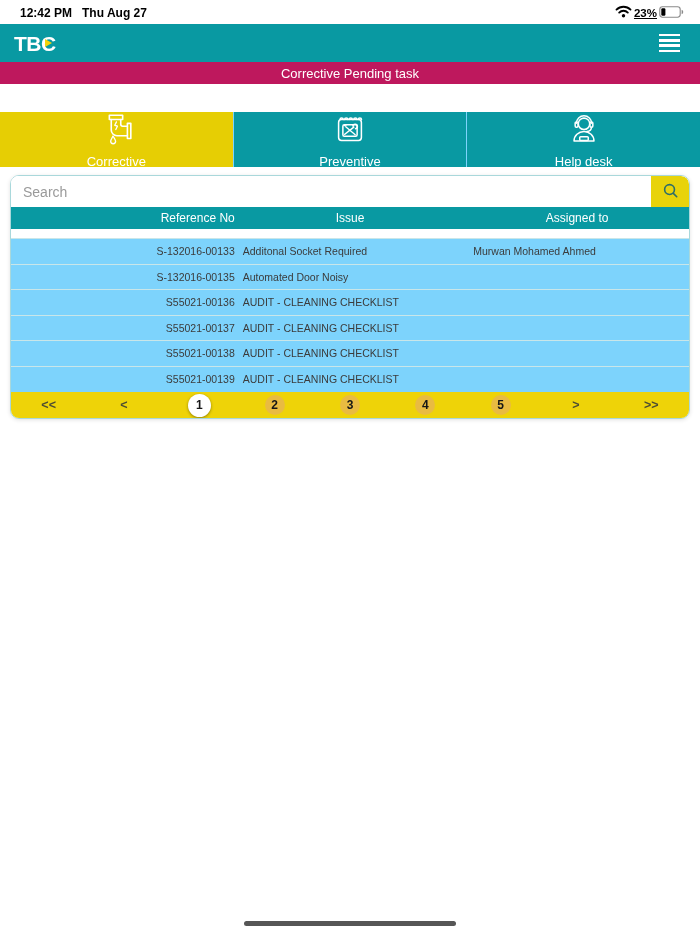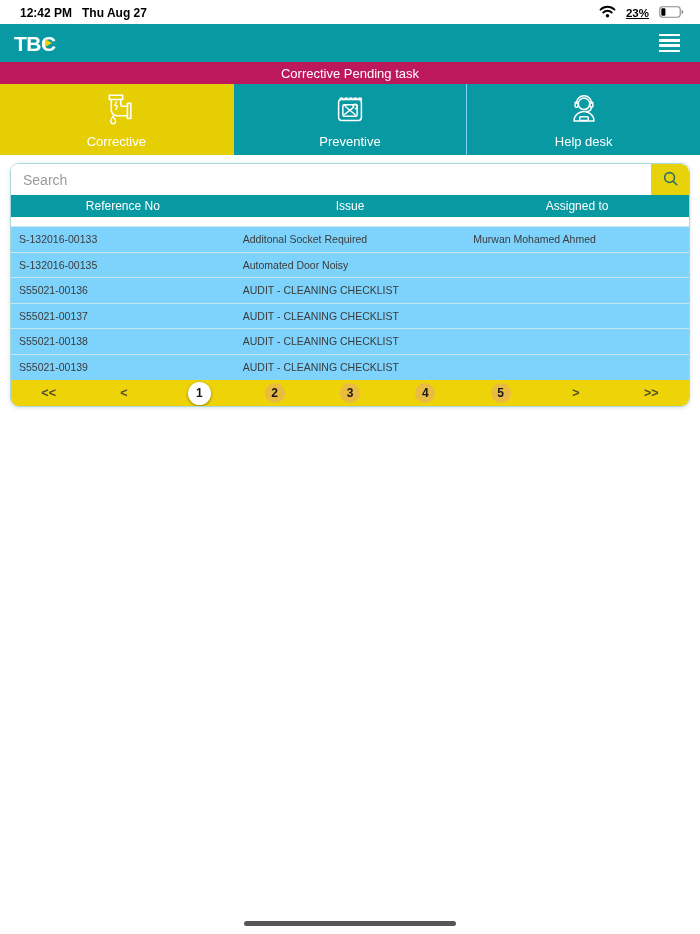--- a/index.html
+++ b/index.html
@@ -3,58 +3,58 @@
 <meta charset="utf-8">
 <style>
   html,body{width:700px;height:934px;margin:0;padding:0;overflow:hidden;background:#fff;
     font-family:"Liberation Sans", sans-serif;}
   *{box-sizing:border-box;}
 
   
   .status-bar{height:24px;display:flex;align-items:center;justify-content:space-between;
     padding:2px 16px 0 20px;font-size:12px;font-weight:bold;color:#000;background:#fff;}
   .status-left{display:flex;gap:10px;align-items:flex-start;}
-  .status-right{display:flex;gap:10px;align-items:center;text-decoration:underline;}
+  .status-right{display:flex;gap:2px;align-items:center;text-decoration:underline;}
   .batt-pct{font-size:11.5px;}
 
   
   .app-header{height:38px;background:#0999a2;display:flex;align-items:center;
     justify-content:space-between;padding:0 20px 0 14px;}
   .logo{position:relative;color:#fff;font-size:21px;font-weight:bold;letter-spacing:-0.5px;line-height:1;}
   .logo-arrow{position:absolute;left:30.5px;top:6.5px;width:0;height:0;
     border-left:7px solid #f2d308;border-top:4.5px solid transparent;border-bottom:4.5px solid transparent;}
   .hamburger{display:flex;flex-direction:column;gap:2.5px;cursor:pointer;background:none;border:none;padding:0;}
   .hamburger span{display:block;width:21px;height:2.8px;background:#fff;}
 
   
   .title-bar{height:22px;background:#be185d;color:#fff;font-size:13px;
     display:flex;align-items:center;justify-content:center;}
 
   
-  .tab-bar{height:71px;display:flex;background:#0999a2;}
+  .tab-bar{height:55px;display:flex;background:#0999a2;margin-top:28px;}
   .tab{flex:1;display:flex;flex-direction:column;align-items:center;justify-content:center;
     gap:5px;color:#fff;font-size:13px;cursor:pointer;border:none;background:#0999a2;}
   .tab + .tab{border-left:1px solid #7dd3fc;}
   .tab.active{background:#e6ce04;}
   .tab svg{display:block;}
 
   
   .content{padding:8px 10px 0;}
   .card{border:1px solid #a9d8db;border-radius:9px;overflow:hidden;
     box-shadow:0 1px 4px rgba(0,0,0,.12);}
   .search-row{display:flex;height:31px;background:#fff;}
   .search-input{flex:1;border:none;outline:none;padding:0 12px;font-size:14px;color:#444;
     font-family:"Liberation Sans", sans-serif;}
   .search-input::placeholder{color:#9a9a9a;}
   .search-btn{width:38px;background:#e8d30a;border:none;display:flex;align-items:center;
     justify-content:center;cursor:pointer;border-top-right-radius:8px;}
 
   .thead{display:flex;height:22px;background:#0999a2;color:#fff;font-size:12px;align-items:center;}
   .hc{text-align:center;}
-  .c0{width:33%;} .c1{width:34%;} .c2{width:33%;}
+  .c0{width:33%;text-align:right;} .c1{width:34%;} .c2{width:33%;}
   .spacer-row{height:10px;background:#fff;border-bottom:1px solid #c9e6e9;}
   .trow{display:flex;height:25.5px;align-items:center;background:#7dd3fc;font-size:10.5px;
     color:#3b3b3b;border-bottom:1px solid #c9e6e9;cursor:pointer;}
   .trow:last-child{border-bottom:none;}
   .tcell{padding-left:8px;white-space:nowrap;overflow:hidden;}
 
   
   .pagination{height:26px;background:#eed308;display:flex;align-items:center;}
   .pg{flex:1;display:flex;align-items:center;justify-content:center;font-size:12.5px;
     font-weight:bold;color:#4d4d33;cursor:pointer;background:none;border:none;

